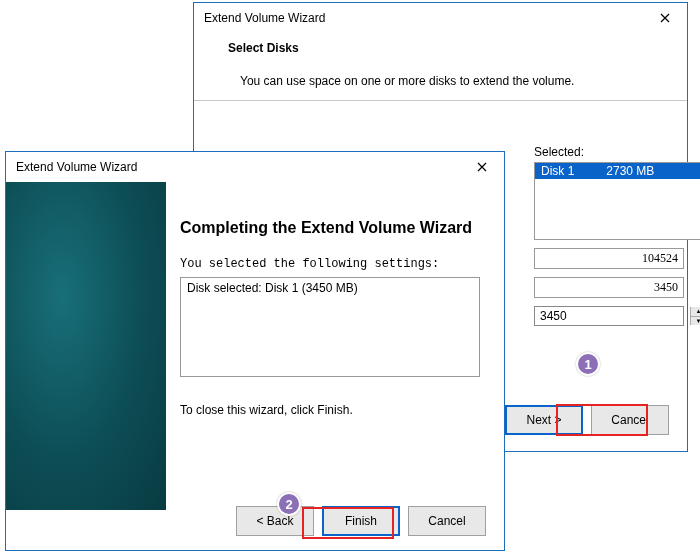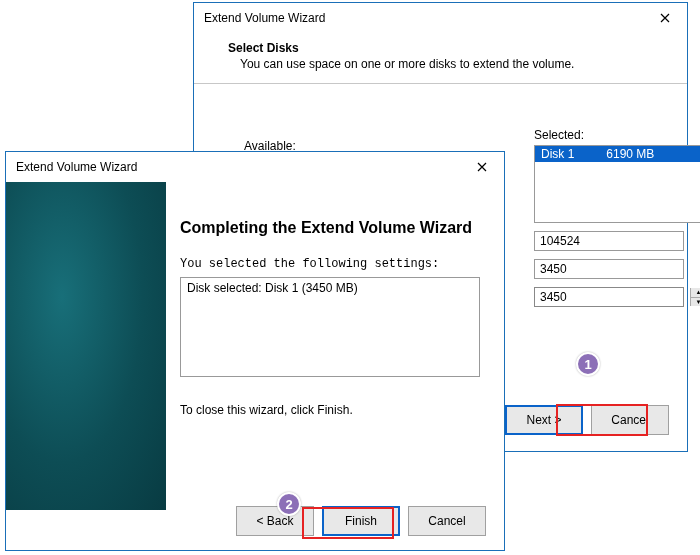--- a/index.html
+++ b/index.html
@@ -43,21 +43,21 @@
       left: 193px;
       top: 2px;
       width: 495px;
       height: 450px;
     }
     .back-body {
       position: relative;
       padding: 8px 20px 18px 20px;
     }
     .step-title { font-weight: bold; font-size: 12px; margin-left: 14px; }
-    .step-desc { font-size: 12px; margin-left: 26px; margin-top: 2px; }
+    .step-desc { font-size: 12px; margin-left: 26px; margin-top: 19px; }
     .back-hr {
       border: none;
       border-top: 1px solid #c7c7c7;
       margin: 12px -20px 0 -20px;
     }
     .back-content {
       position: relative;
       padding-top: 55px;
     }
     .available-lbl {
@@ -85,21 +85,22 @@
       font-size: 12px;
     }
     .selected-row span:first-child { display: inline-block; width: 62px; }
     .num-field {
       display: block;
       width: 150px;
       border: 1px solid #999;
       padding: 2px 5px;
       font-size: 12px;
       margin-top: 8px;
-      font-family: Liberation Sans, sans-serif;
+      font-family: Liberation Serif, serif;
+      text-align: right;
     }
     .spinner-wrap {
       position: relative;
       margin-top: 8px;
     }
     .spinner-wrap input {
       width: 150px;
       border: 1px solid #888;
       padding: 2px 18px 2px 5px;
       font-size: 12px;
@@ -234,21 +235,21 @@
     <hr class="back-hr">
 
     <div class="back-content">
       <div class="available-lbl">Available:</div>
 
       <div class="selected-col">
         <div>Selected:</div>
         <div class="selected-list">
           <div class="selected-row">
             <span>Disk 1</span>
-            <span>6190 MB</span>
+            <span>2730 MB</span>
           </div>
         </div>
 
         <input class="num-field" readonly="" value="104524" style="">
         <input class="num-field" readonly="" value="3450" style="">
 
         <div class="spinner-wrap">
           <input value="3450" style="">
           <div class="spinner-btns">
             <div>▲</div>

